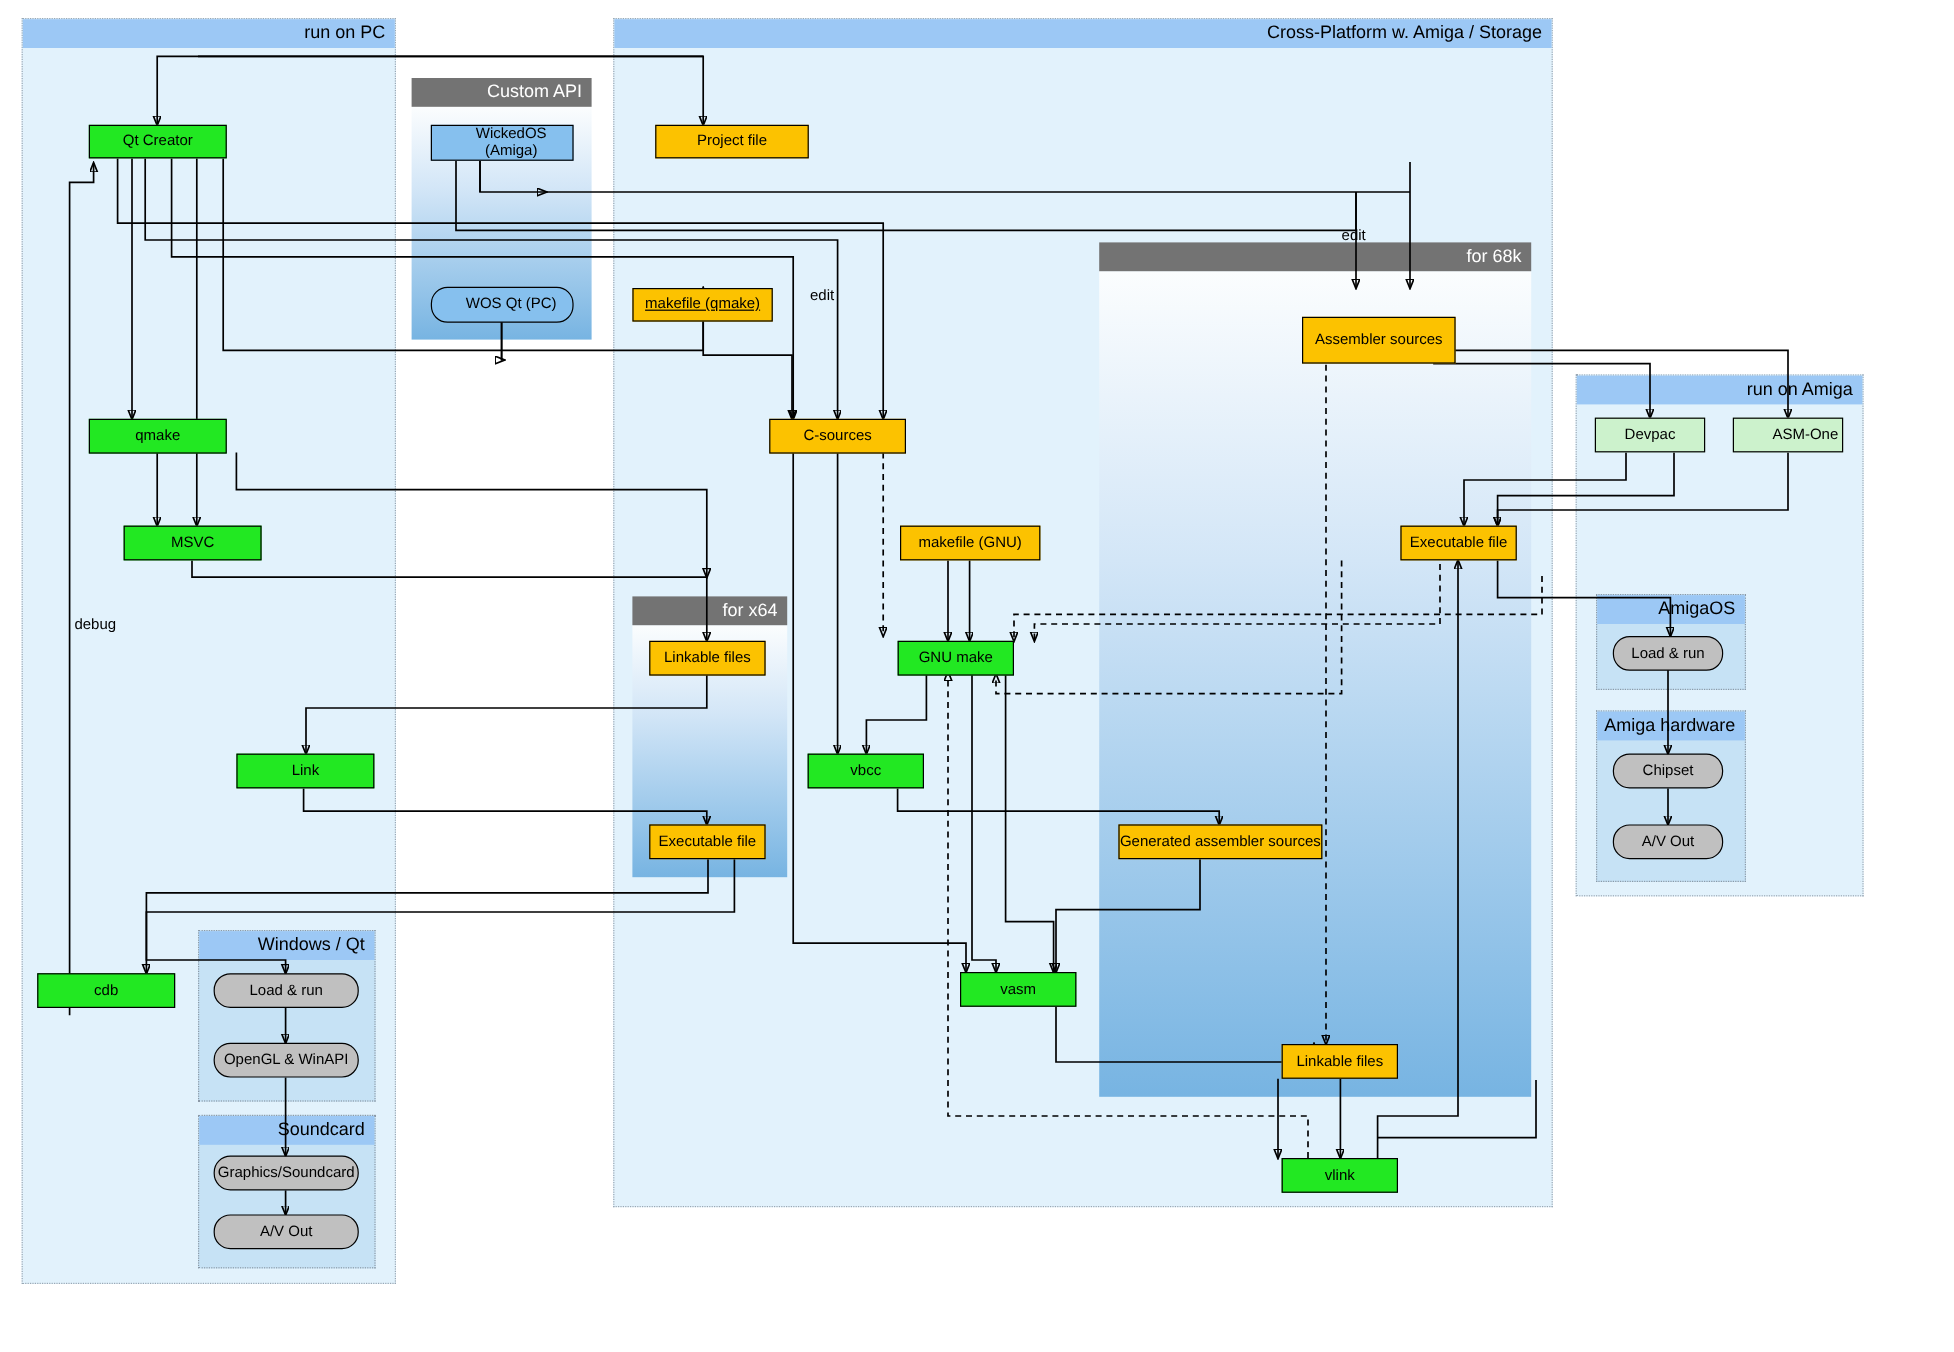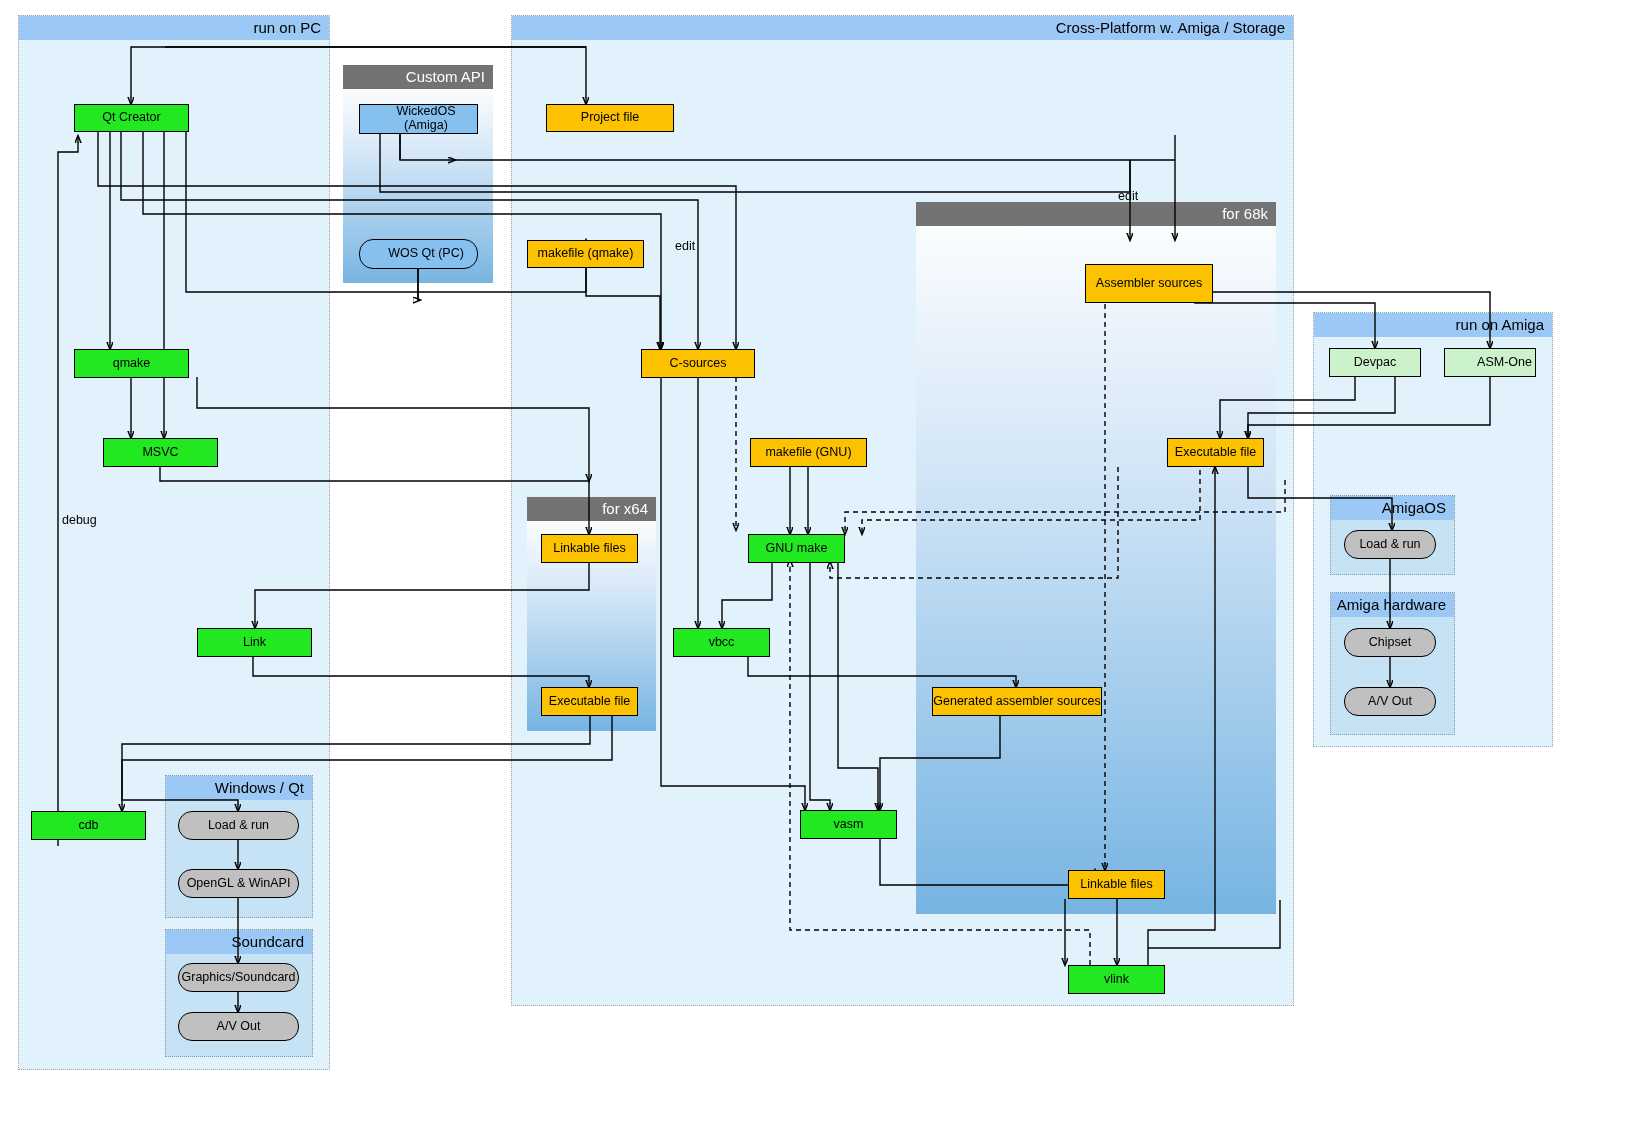--- a/index.html
+++ b/index.html
@@ -211,21 +211,21 @@
   </div>
 
   <div class="node bluebox" style="left:359px;top:239px;width:119px;height:30px;border-radius:14px;">
     <span>WOS Qt (PC)</span>
   </div>
 
   <div class="node orange" style="left:527px;top:104px;width:128px;height:28px;margin-left:19px;">
     <span>Project file</span>
   </div>
 
-  <div class="node orange" style="left:527px;top:240px;width:117px;height:28px;">
+  <div class="node orange" style="left:527px;top:240px;width:117px;height:28px;text-decoration:underline;">
     <span>makefile (qmake)</span>
   </div>
 
   <div class="node orange" style="left:641px;top:349px;width:114px;height:29px;">
     <span>C-sources</span>
   </div>
 
   <div class="node orange" style="left:1085px;top:240px;width:128px;height:39px;margin-top:24px;">
     <span>Assembler sources</span>
   </div>

